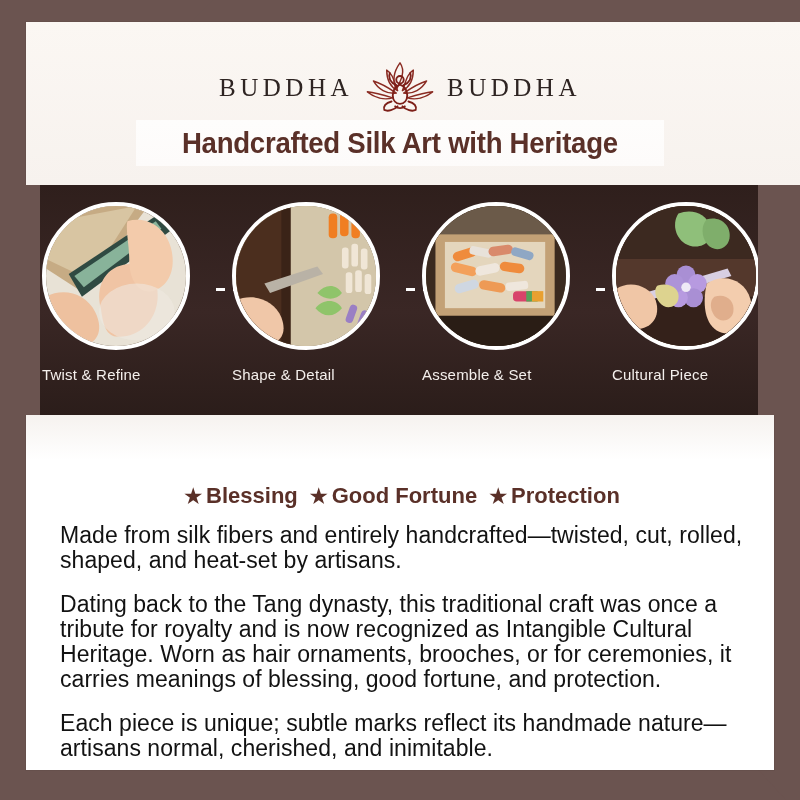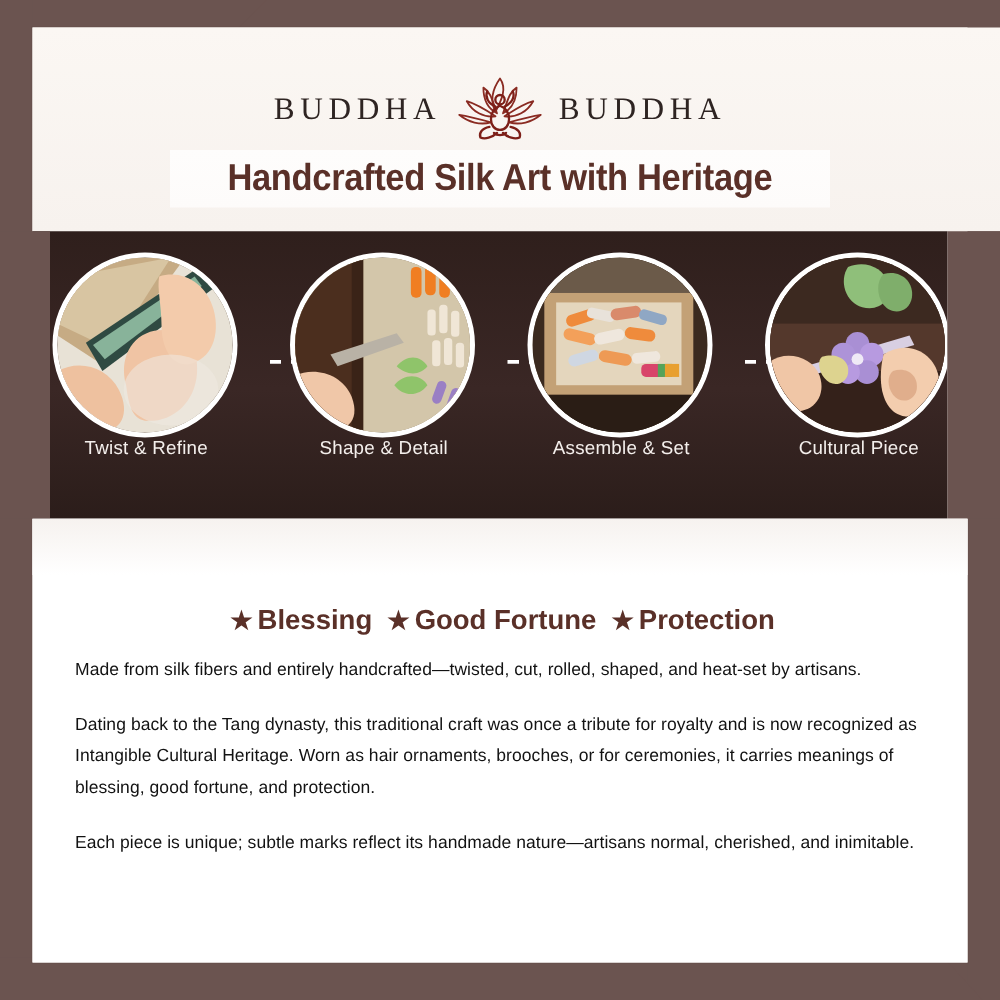--- a/index.html
+++ b/index.html
@@ -97,21 +97,21 @@
   .circle{
     width:148px;height:148px;border-radius:50%;
     border:4px solid #ffffff;
     box-sizing:border-box;
     overflow:hidden;
     position:relative;
     background:#6d5a48;
   }
   .circle .photo{position:absolute;inset:0;}
   .step-label{
-    text-align:center;
+    margin-top:16px;
     font-family:"Liberation Sans",sans-serif;
     font-size:15px;color:#f4efec;letter-spacing:0.2px;
     white-space:nowrap;
   }
   .dash{
     position:absolute;top:103px;height:3px;
     background:repeating-linear-gradient(90deg,#ffffff 0 9px,transparent 9px 17px);
   }
 
   
@@ -130,21 +130,21 @@
     font-weight:bold;font-size:22px;color:#5a3028;
     white-space:nowrap;
   }
   .keywords .star{font-size:20px;margin:0 4px 0 8px;display:inline-block;}
   .keywords .kw{margin-right:4px;}
   .paras{
     position:absolute;top:108px;left:10px;width:740px;
   }
   .para{
     font-family:"Liberation Sans Narrow","Liberation Sans",sans-serif;
-    font-size:14px;line-height:25px;color:#121212;
+    font-size:23px;line-height:25px;color:#121212;
     margin:0 0 19px 0;
     padding:0 22px 0 24px;
     letter-spacing:0.05px;
   }
 </style>
 </head>
 <body>
 
 <div class="page">
 

